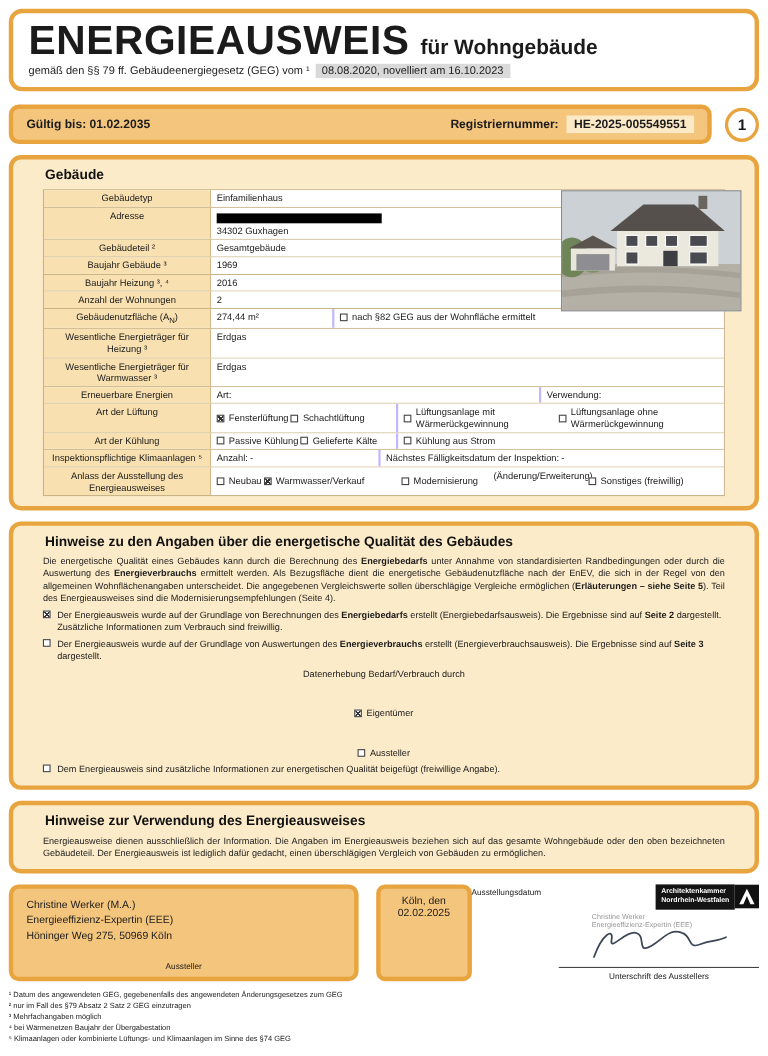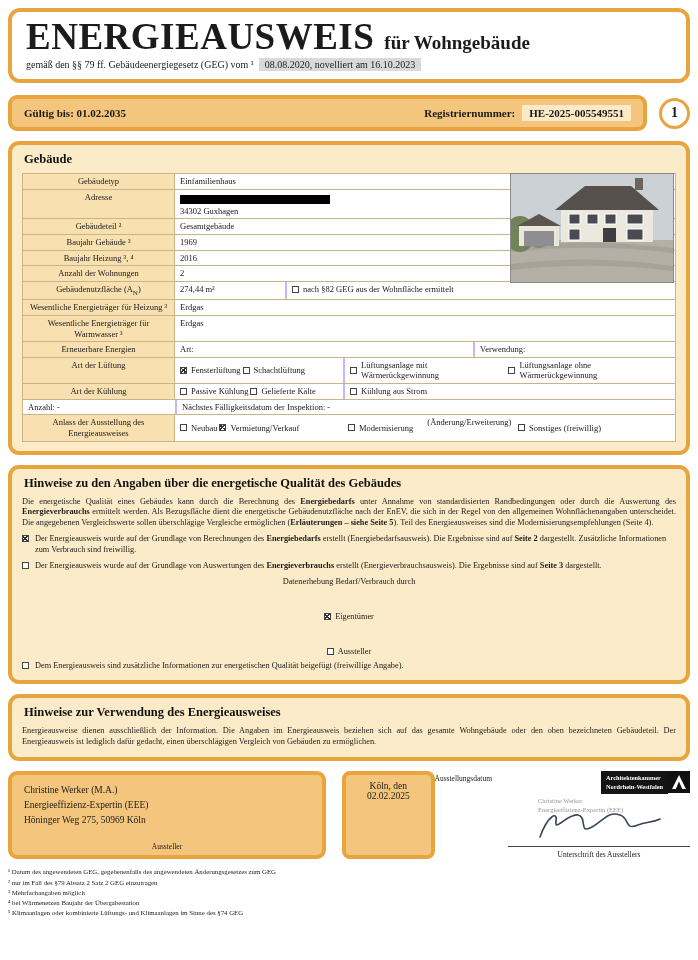--- a/index.html
+++ b/index.html
@@ -8,21 +8,21 @@
     --bar-tan:#F4C57C;
     --label-cell:#F8E0B0;
     --law-date-bg:#D9D9D9;
   }
   *{box-sizing:border-box;}
   html,body{margin:0;padding:0;}
   body{
     width:698px;height:960px;background:#fff;position:relative;overflow:hidden;
     font-family:"Liberation Sans", sans-serif;color:#1a1a1a;
   }
-  .page{position:absolute;inset:0;padding:8px 8px 0 8px;font-family:Liberation Serif, serif;}
+  .page{position:absolute;inset:0;padding:8px 8px 0 8px;}
 
   
   .hdr-frame{border:4px solid var(--frame-orange);border-radius:12px;background:#fff;padding:6px 14px 8px;}
   .title-row{display:flex;align-items:baseline;gap:10px;}
   .doc-title{font-size:37px;font-weight:bold;letter-spacing:.5px;line-height:1;color:#1b1b1b;}
   .doc-subtitle{font-size:19px;font-weight:bold;color:#1b1b1b;}
   .law-row{display:flex;align-items:center;gap:5px;font-size:10px;margin-top:3px;color:#222;}
   .law-date{background:var(--law-date-bg);padding:1px 6px;}
 
   
@@ -30,21 +30,21 @@
   .validity-bar{flex:1;border:4px solid var(--frame-orange);border-radius:9px;background:var(--bar-tan);
     padding:6px 12px;display:flex;justify-content:space-between;align-items:center;
     font-size:11px;font-weight:bold;color:#1b1b1b;gap:31px;}
   .reg-group{display:flex;align-items:center;}
   .reg-chip{background:#FCE9C6;padding:2px 7px;margin-left:7px;font-weight:bold;}
   .page-circle{width:31px;height:31px;border:3.5px solid var(--frame-orange);border-radius:50%;
     background:#fff;display:flex;align-items:center;justify-content:center;font-size:14px;font-weight:bold;flex:none;}
 
   
   .section{border:4px solid var(--frame-orange);border-radius:11px;background:var(--panel-cream);
-    padding:7px 10px 9px;margin-top:10px;position:relative;}
+    padding:7px 27px 9px;margin-top:10px;position:relative;}
   .section-heading{font-size:12.5px;font-weight:bold;margin:0 0 6px 2px;color:#111;}
 
   
   .btable{border:1px solid #C9B488;background:#fff;font-size:8.5px;line-height:1.25;}
   .brow{display:flex;border-top:1px solid #C9B488;min-height:13px;}
   .brow:first-child{border-top:none;}
   .blabel{width:152px;flex:none;background:var(--label-cell);padding:2px 5px;border-right:1px solid #C9B488;text-align:center;}
   .bvalue{flex:1;padding:2px 5px;background:#fff;}
   .bvalue.nopad{padding:0;display:flex;}
   .bsub{padding:2px 5px;}
@@ -256,20 +256,21 @@
           <div class="bsub vstack grow bl">
             <span class="opt">
               <span class="cb"></span>
               <span>Kühlung aus Strom</span>
             </span>
           </div>
         </div>
       </div>
 
       <div class="brow">
+        <div class="blabel">Inspektionspflichtige Klimaanlagen ⁵</div>
         <div class="bvalue nopad">
           <div class="bsub vstack w152">
             <span>Anzahl:</span>
             <span>-</span>
           </div>
           <div class="bsub vstack grow bl">
             <span>Nächstes Fälligkeitsdatum der Inspektion:</span>
             <span>-</span>
           </div>
         </div>
@@ -278,21 +279,21 @@
       <div class="brow">
         <div class="blabel">Anlass der Ausstellung des Energieausweises</div>
         <div class="bvalue nopad">
           <div class="bsub vstack w168">
             <span class="opt">
               <span class="cb"></span>
               <span>Neubau</span>
             </span>
             <span class="opt">
               <span class="cb checked"></span>
-              <span>Vermietung/Verkauf</span>
+              <span>Warmwasser/Verkauf</span>
             </span>
           </div>
           <div class="bsub vstack w170">
             <span class="opt">
               <span class="cb"></span>
               <span>Modernisierung</span>
             </span>
             <span class="opt-sub">(Änderung/Erweiterung)</span>
           </div>
           <div class="bsub vstack grow">

